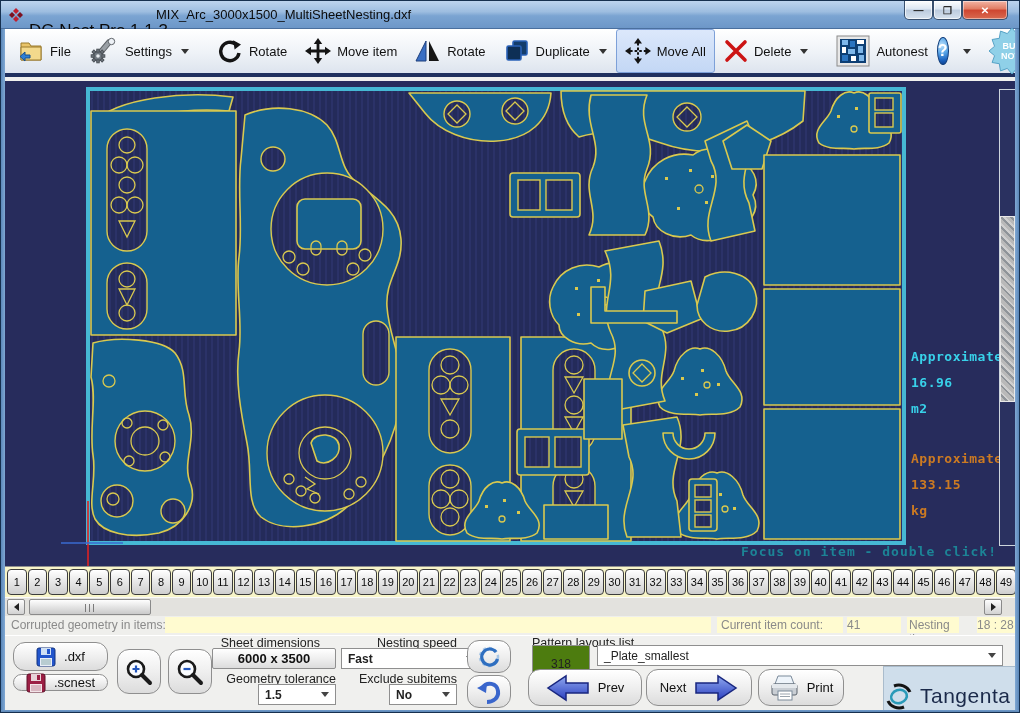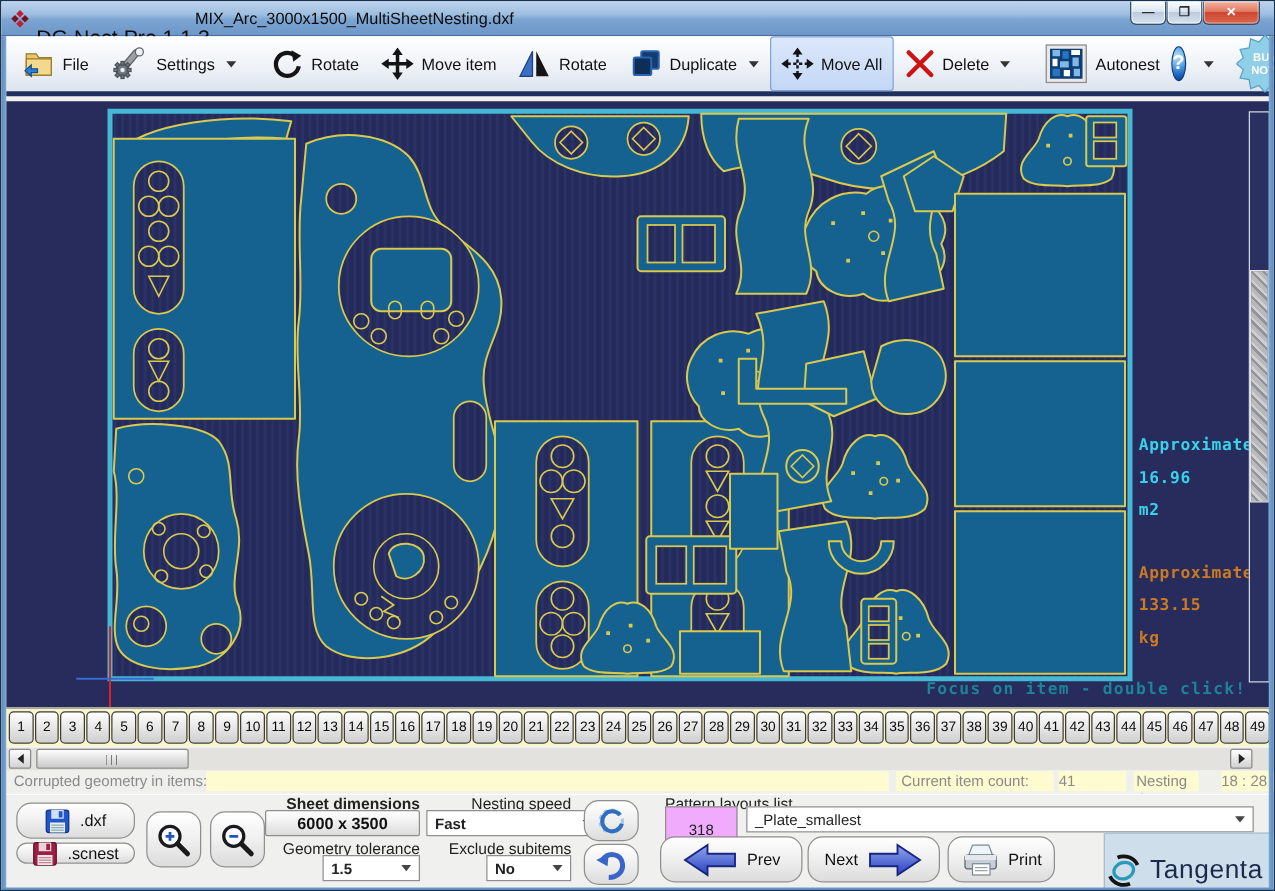--- a/index.html
+++ b/index.html
@@ -561,21 +561,21 @@
       </svg>
     </div>
     <div class="btn abs" style="left:163px; top:13px; width:44px; height:45px;">
       <svg width="28" height="28" viewBox="0 0 28 28">
         <circle cx="11" cy="11" r="8" fill="#fafcff" stroke="#1a1a1a" stroke-width="2.6"></circle>
         <path d="M7.5 11 h7" stroke="#2255bb" stroke-width="2.2"></path>
         <line x1="17" y1="17" x2="25" y2="25" stroke="#1a1a1a" stroke-width="4" stroke-linecap="round"></line>
       </svg>
     </div>
 
-    <div class="lblr" style="left:205px; top:0px; width:126px;font-weight:bold;">Sheet dimensions</div>
+    <div class="lblr" style="left:189px; top:0px; width:126px;">Sheet dimensions</div>
     <div class="btn abs" style="left:207px; top:12px; width:124px; height:21px; font-weight:bold; border-radius:2px;">6000 x 3500</div>
     <div class="lblr" style="left:205px; top:36px; width:126px;">Geometry tolerance (mm)</div>
     <div class="field ddl abs" style="left:253px; top:48px; width:78px; height:21px;">
       <span>1.5</span>
         <i class="caret"></i>
     </div>
 
     <div class="lblr" style="left:336px; top:0px; width:116px;">Nesting speed</div>
     <div class="field ddl abs" style="left:336px; top:12px; width:140px; height:21px;">
       <span>Fast</span>
@@ -594,21 +594,21 @@
       </svg>
     </div>
     <div class="btn abs" style="left:462px; top:39px; width:44px; height:33px;">
       <svg width="26" height="26" viewBox="0 0 26 26">
         <path d="M6 9 C11 2 21 4 22 12 C23 19 17 23 11 23" fill="none" stroke="#3a66cc" stroke-width="4"></path>
         <polygon points="1,9 11,4 10,14" fill="#3a66cc"></polygon>
       </svg>
     </div>
 
     <div class="abs" style="left:527px; top:0px; font-size:12.5px;">Pattern layouts list</div>
-    <div class="field abs" style="left:527px; top:9px; width:58px; height:38px; justify-content:center; background:#f0abfc;">318</div>
+    <div class="field abs" style="left:527px; top:9px; width:58px; height:38px; justify-content:center; background:#4d7c0f;">318</div>
     <div class="field ddl abs" style="left:592px; top:9px; width:406px; height:21px; font-weight:normal;">
       <span>_Plate_smallest</span>
         <i class="caret"></i>
     </div>
 
     <div class="btn abs" style="left:523px; top:33px; width:114px; height:37px;">
       <svg width="44" height="30" viewBox="0 0 44 30">
         <defs>
             <linearGradient id="ga1" x1="0" y1="0" x2="0" y2="1">
               <stop offset="0" stop-color="#8fa8ee"></stop>

